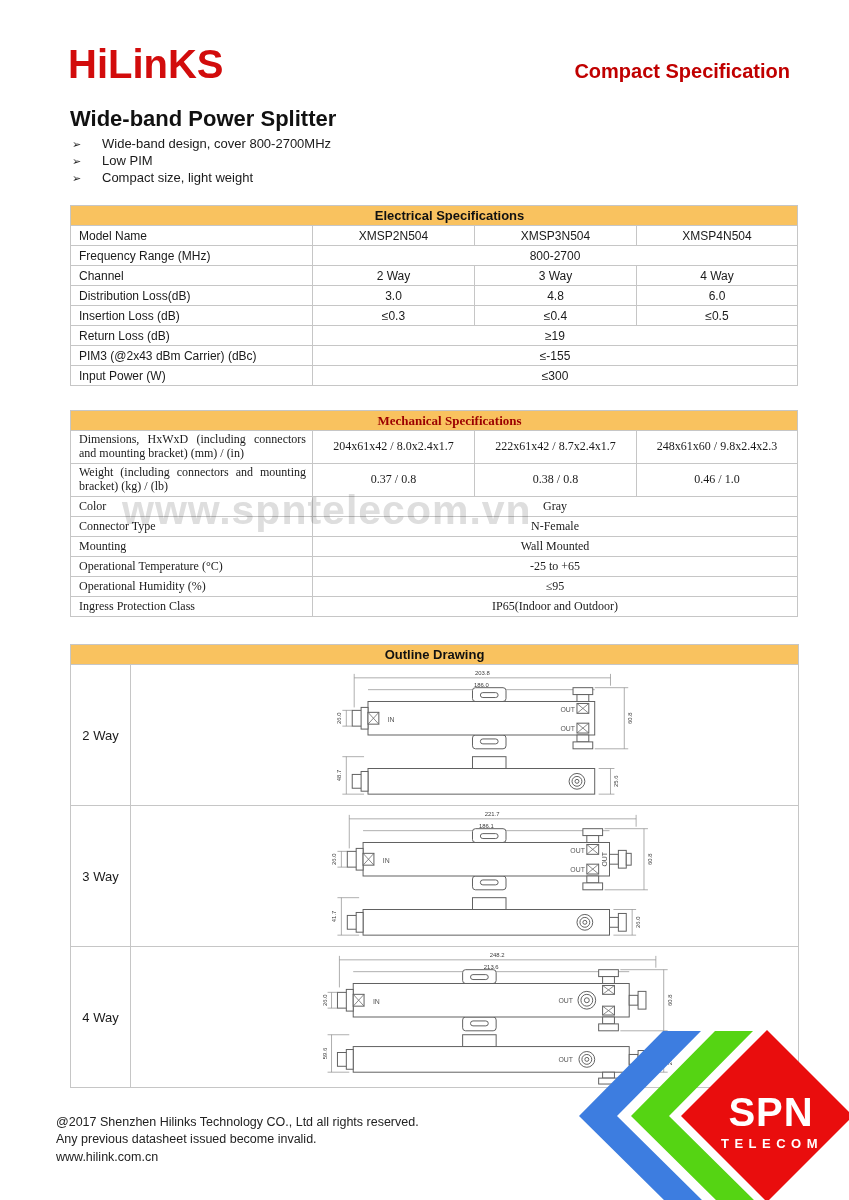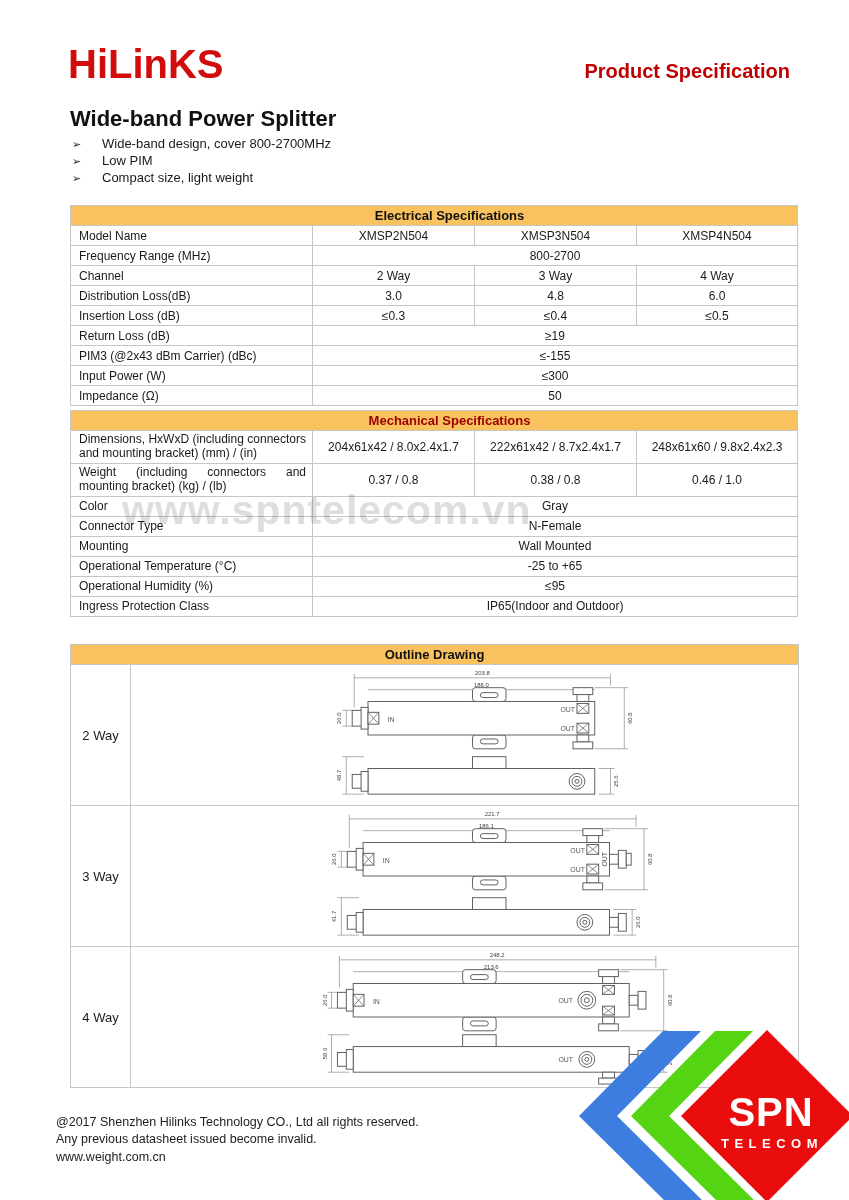--- a/index.html
+++ b/index.html
@@ -17,21 +17,21 @@
   
   table.spec{border-collapse:collapse;table-layout:fixed;width:727px;position:absolute;left:70px;
              font-size:12px;background:transparent;}
   table.spec th,table.spec td{border:1px solid #c6c6c6;padding:1px 6px;height:17px;
              text-align:center;font-weight:normal;background:transparent;overflow:hidden;}
   table.spec th.band{background:#f9c25f;font-weight:bold;font-size:13px;color:#111;height:17px;padding-left:37px;}
   table.spec th.band.red{color:#9b0000;}
   table.spec td.lbl{text-align:left;padding-left:8px;}
   table.spec td.just{text-align:justify;line-height:1.16;padding-top:2px;padding-bottom:2px;}
   #elec{top:205px;}
-  #mech{top:410px;}
+  #mech{top:410px;font-family:Liberation Serif, serif;}
   
   .outline{position:absolute;left:70px;top:612px;width:727px;border:1px solid #c6c6c6;margin-top:32px;}
   .outline .band{background:#f9c25f;font-weight:bold;font-size:13px;color:#111;
                  text-align:center;height:19px;line-height:19px;border-bottom:1px solid #c6c6c6;}
   .orow{position:relative;height:140px;}
   .orow + .orow{border-top:1px solid #c6c6c6;}
   .orow .way{position:absolute;left:0;top:0;width:59px;height:100%;border-right:1px solid #c6c6c6;
              display:flex;align-items:center;justify-content:center;font-size:13px;}
   .orow svg.drawing{position:absolute;left:195px;top:1px;}
   svg .ol{stroke:#5f5f5f;fill:#ffffff;stroke-width:1;}
@@ -48,21 +48,21 @@
   
   .spn{position:absolute;left:575px;top:1025px;z-index:7;}
   .spn text{fill:#fff;font-weight:bold;font-family:"Liberation Sans",sans-serif;}
 </style>
 </head>
 <body>
 
 <div class="page">
 
   <div class="logo">HiLinKS</div>
-  <div class="doc-title">Product Specification</div>
+  <div class="doc-title">Compact Specification</div>
 
   <div class="prod-title">Wide-band Power Splitter</div>
   <div class="features">
     <div class="feature">
       <span class="bullet">➢</span>
       <span>Wide-band design, cover 800-2700MHz</span>
     </div>
     <div class="feature">
       <span class="bullet">➢</span>
       <span>Low PIM</span>
@@ -116,24 +116,20 @@
       <td class="lbl">Return Loss (dB)</td>
       <td colspan="3">≥19</td>
     </tr>
     <tr>
       <td class="lbl">PIM3 (@2x43 dBm Carrier) (dBc)</td>
       <td colspan="3">≤-155</td>
     </tr>
     <tr>
       <td class="lbl">Input Power (W)</td>
       <td colspan="3">≤300</td>
-    </tr>
-    <tr>
-      <td class="lbl">Impedance (Ω)</td>
-      <td colspan="3">50</td>
     </tr>
   </tbody>
     </table>
 
   <table class="spec" id="mech">
     <colgroup>
         <col style="width:242px">
         <col style="width:162px">
         <col style="width:162px">
         <col style="width:161px">
@@ -372,21 +368,21 @@
           <line class="dl" x1="386" y1="126" x2="404" y2="126"></line>
           <line class="dl" x1="400" y1="100" x2="400" y2="126"></line>
         <text class="dim" transform="rotate(-90 408 113)" x="408" y="113" text-anchor="middle">26.0</text>
       </svg>
     </div>
   </div>
 
   <div class="footer">
     <div>@2017 Shenzhen Hilinks Technology CO., Ltd all rights reserved.</div>
     <div>Any previous datasheet issued become invalid.</div>
-    <div>www.weight.com.cn</div>
+    <div>www.hilink.com.cn</div>
   </div>
 
   <svg class="spn" width="274" height="175" viewBox="0 0 274 175">
     <polygon fill="#3d7de0" points="88,6 4,91 91,177 129,177 42,91 126,6"></polygon>
     <polygon fill="#55d413" points="140,6 56,91 143,177 181,177 94,91 178,6"></polygon>
     <polygon fill="#e90d0d" points="192,5 278,91 192,177 106,91"></polygon>
     <text x="196" y="101" font-size="40" text-anchor="middle" letter-spacing="1">SPN</text>
     <text x="197" y="123" font-size="13" text-anchor="middle" letter-spacing="5.5">TELECOM</text>
   </svg>
 

